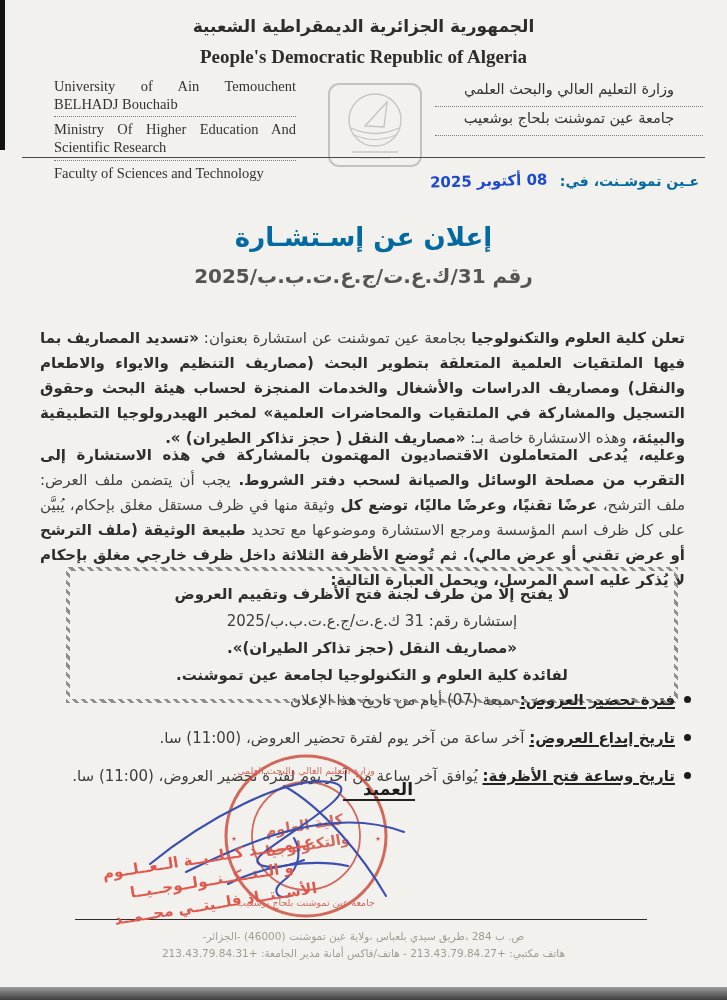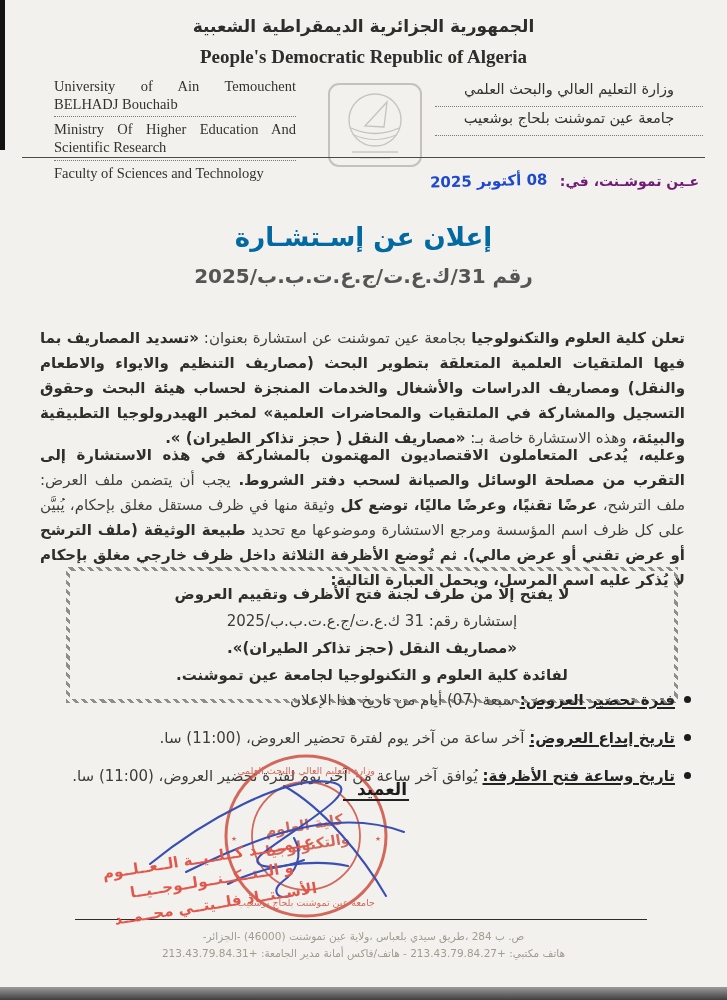--- a/index.html
+++ b/index.html
@@ -17,21 +17,21 @@
   .hdr-left{position:absolute;top:77px;left:54px;width:242px;font-family:"Liberation Serif",serif;font-size:14.5px;line-height:1.25;color:#33322f;text-align:justify;}
   .hdr-left .item{padding-bottom:3px;margin-bottom:3px;}
   .hdr-left .item.sep{border-bottom:1.6px dotted #7c7a76;}
   .hdr-right{position:absolute;top:78px;right:24px;width:268px;direction:rtl;text-align:center;font-size:14.5px;color:#33322f;}
   .hdr-right .item{padding:3px 0 9px;}
   .hdr-right .item.sep{border-bottom:1.6px dotted #7c7a76;}
   .logo{position:absolute;top:82px;left:326px;width:98px;height:86px;opacity:.85;}
   .hdr-rule{position:absolute;top:157px;left:22px;right:22px;border-top:1.6px solid #4c4b49;}
   
   .dateline{position:absolute;top:172px;right:28px;direction:rtl;display:flex;align-items:baseline;gap:12px;}
-  .place{font-size:14px;font-weight:700;color:#701a75;}
+  .place{font-size:14px;font-weight:700;color:#0369a1;}
   .date-stamp{font-size:15px;font-weight:700;color:#1c49cf;letter-spacing:1px;transform:rotate(-1.5deg);}
   
   .title{position:absolute;top:222px;left:0;width:100%;text-align:center;direction:rtl;font-size:26px;font-weight:700;color:#0369a1;letter-spacing:.5px;}
   .reference{position:absolute;top:264px;left:0;width:100%;text-align:center;direction:rtl;font-size:20px;font-weight:700;color:#565553;}
   
   .para{position:absolute;left:40px;right:42px;direction:rtl;text-align:justify;font-size:15px;line-height:25px;color:#413f3c;}
   .para1{top:326px;}
   .para2{top:443px;}
   .para .b{font-weight:700;color:#2f2e2b;}
   
@@ -41,21 +41,21 @@
     border-image:repeating-linear-gradient(45deg,#908e8a 0 3px,transparent 3px 6.5px) 4;
     padding:10px 8px;direction:rtl;text-align:center;font-size:15px;line-height:27px;color:#3e3c39;
   }
   .nline.n-bold{font-weight:700;color:#2f2e2b;}
   
   .bullets{position:absolute;top:688px;left:40px;right:36px;direction:rtl;font-size:15px;color:#3e3c39;}
   .bullet-item{margin-bottom:14px;line-height:24px;}
   .dot{display:inline-block;width:7px;height:7px;border-radius:50%;background:#1c1c1c;margin-left:9px;vertical-align:2px;}
   .blabel{font-weight:700;color:#242321;text-decoration:underline;text-decoration-thickness:2px;text-underline-offset:2px;margin-top:48px;}
   
-  .dean-label{position:absolute;top:779px;left:343px;direction:rtl;font-size:17px;font-weight:700;color:#1d1c1a;border-bottom:2.6px solid #222;padding:0 2px 0 14px;z-index:4;}
+  .dean-label{position:absolute;top:779px;left:343px;direction:rtl;font-size:17px;font-weight:700;color:#1d1c1a;border-bottom:2.6px solid #222;padding:0 2px 0 20px;z-index:4;}
   .stamp{position:absolute;top:750px;left:220px;width:172px;height:172px;opacity:.82;z-index:2;}
   .stamp text{fill:#cd4a3a;font-family:"DejaVu Sans",sans-serif;}
   .sig{position:absolute;top:766px;left:132px;width:312px;height:152px;z-index:3;}
   .red-text{
     position:absolute;top:846px;left:66px;width:292px;z-index:3;
     transform:rotate(-9deg);direction:rtl;text-align:center;
     color:#e2574b;font-weight:700;font-size:15px;line-height:1.55;
   }
   
   .foot-rule{position:absolute;top:919px;left:75px;width:572px;border-top:1.8px solid #2d2d2d;}

